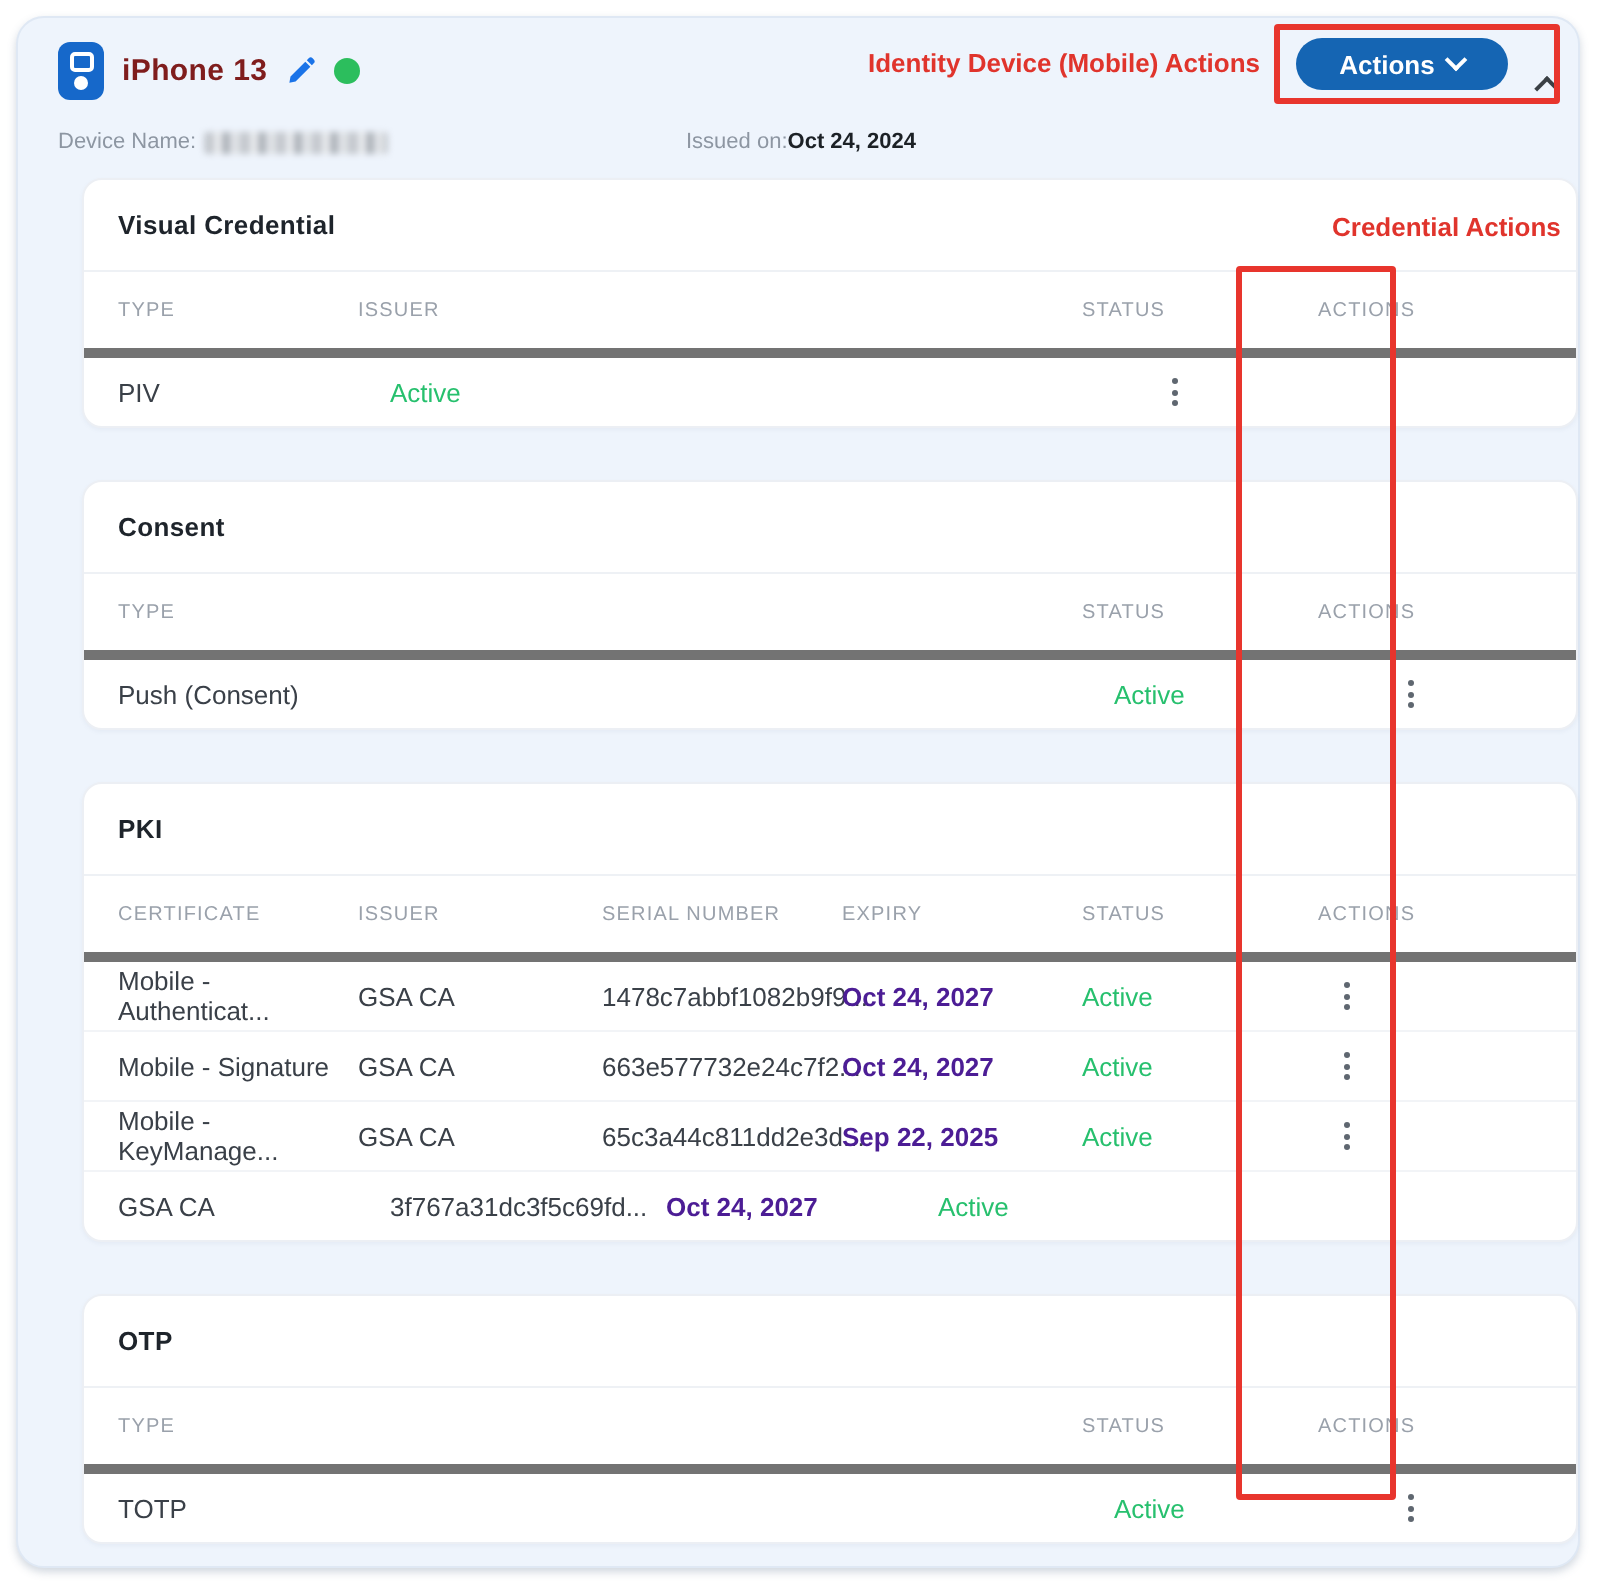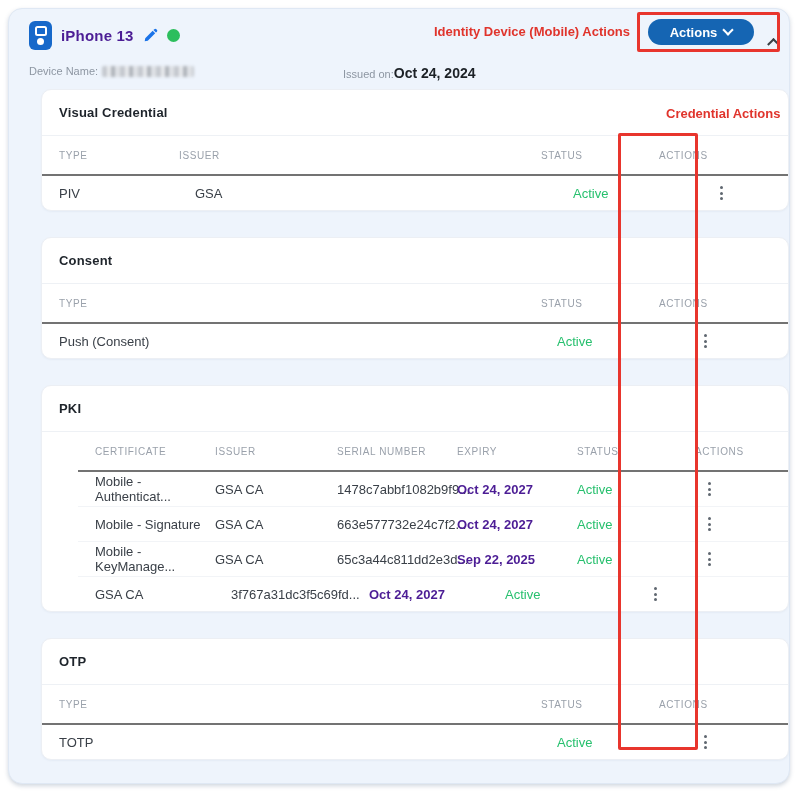--- a/index.html
+++ b/index.html
@@ -11,49 +11,49 @@
   .panel{
     position:absolute;left:8px;top:8px;width:782px;height:776px;box-sizing:border-box;
     background:#eef4fc;border:1px solid #dfe8f4;border-radius:14px;
     box-shadow:0 2px 4px rgba(90,110,140,.28);
   }
   
   .device-row{position:absolute;left:20px;top:12px;display:flex;align-items:center;gap:9px;}
   .device-icon{width:23px;height:29px;background:#1668ca;border-radius:6px;position:relative;flex:0 0 auto;}
   .device-icon .cam{position:absolute;left:6px;top:5px;width:8px;height:6px;border:2px solid #fff;border-radius:2.5px;}
   .device-icon .dot{position:absolute;left:8px;top:17px;width:7px;height:7px;background:#fff;border-radius:50%;}
-  .device-title{font-size:15px;font-weight:700;color:#4c1d95;letter-spacing:.2px;}
+  .device-title{font-size:15px;font-weight:700;color:#7f1d1d;letter-spacing:.2px;}
   .edit-btn{background:none;border:none;padding:0;cursor:pointer;line-height:0;}
   .status-dot{width:13px;height:13px;border-radius:50%;background:#2cbe5d;}
   .meta-row{position:absolute;left:20px;top:56px;display:flex;align-items:center;font-size:11px;color:#8d96a2;}
   .redacted{display:inline-block;margin-left:4px;width:92px;height:11px;border-radius:2px;filter:blur(1.6px);
     background:repeating-linear-gradient(90deg,#c4c8ce 0 5px,#e9ebee 5px 9px,#aeb3ba 9px 13px,#dfe2e6 13px 18px);}
   .issued-row{position:absolute;left:334px;top:56px;font-size:11px;color:#8d96a2;}
-  .issued-row b{color:#1c2126;font-weight:700;font-size:14px;}
+  .issued-row b{color:#1c2126;font-weight:700;font-size:11px;}
   .actions-btn{
     position:absolute;left:639px;top:10px;width:106px;height:26px;border:none;border-radius:16px;
     background:#1565b3;color:#fff;font-family:inherit;font-size:13px;font-weight:700;cursor:pointer;
     display:flex;align-items:center;justify-content:center;gap:7px;
   }
   .chev-down{width:6px;height:6px;border-right:2px solid #fff;border-bottom:2px solid #fff;
     transform:rotate(45deg);margin-top:-4px;}
   .collapse-caret{position:absolute;left:760px;top:28px;width:9px;height:9px;border:none;background:none;cursor:pointer;padding:0;}
   .collapse-caret span{display:block;width:7px;height:7px;border-left:2px solid #3a4045;border-top:2px solid #3a4045;
     transform:rotate(45deg) translate(2px,2px);}
   
   .sections{position:absolute;left:32px;top:80px;width:748px;}
   .card{background:#fff;border:1px solid #eceff4;border-radius:10px;margin-bottom:26px;
     box-shadow:0 1px 2px rgba(120,130,150,.07);box-sizing:border-box;}
   .card-title-row{height:45px;display:flex;align-items:center;padding:0 17px;border-bottom:1px solid #eef1f5;}
   .card-title{font-size:13px;font-weight:700;color:#1e242b;letter-spacing:.2px;}
-  .thead{height:38px;display:grid;align-items:center;padding:0 17px;border-bottom:2px solid #737373;}
+  .thead{height:38px;display:grid;align-items:center;padding:0 17px;border-bottom:5px solid #737373;}
   .thead span{font-size:10px;color:#9aa1ab;letter-spacing:.6px;font-weight:400;}
   .trow{height:34px;display:grid;align-items:center;padding:0 17px;border-bottom:1px solid #f2f4f7;font-size:13px;color:#3a4048;}
   .trow:last-child{border-bottom:none;gap:16px;}
-  .g-pki{grid-template-columns:120px 122px 120px 120px 118px 1fr;margin-left:36px;}
+  .g-pki{grid-template-columns:120px 122px 120px 120px 118px 1fr;}
   .g-visual{grid-template-columns:120px 362px 118px 1fr;}
   .g-two{grid-template-columns:482px 118px 1fr;}
   .c-status{color:#27c06e;}
   .c-bold{font-weight:700;color:#4c1d95;}
   .kebab{width:28px;height:24px;background:none;border:none;cursor:pointer;
     display:flex;flex-direction:column;align-items:center;justify-content:center;gap:2.5px;padding:0;}
   .kebab i{width:3px;height:3px;border-radius:50%;background:#5f6770;display:block;}
   
   .ann-text{position:absolute;color:#e0342c;font-size:13px;font-weight:700;white-space:nowrap;z-index:6;margin-left:48px;}
   .ann-text-1{top:24px;right:170px;}
@@ -105,21 +105,20 @@
           <span class="card-title">Visual Credential</span>
         </div>
         <div class="thead g-visual">
           <span>TYPE</span>
           <span>ISSUER</span>
           <span>STATUS</span>
           <span>ACTIONS</span>
         </div>
         <div class="trow g-visual">
           <span>PIV</span>
-          <span>GSA</span>
           <span class="c-status">Active</span>
           <button class="kebab">
             <i></i>
             <i></i>
             <i></i>
           </button>
         </div>
       </div>
       <div class="card">
         <div class="card-title-row">

